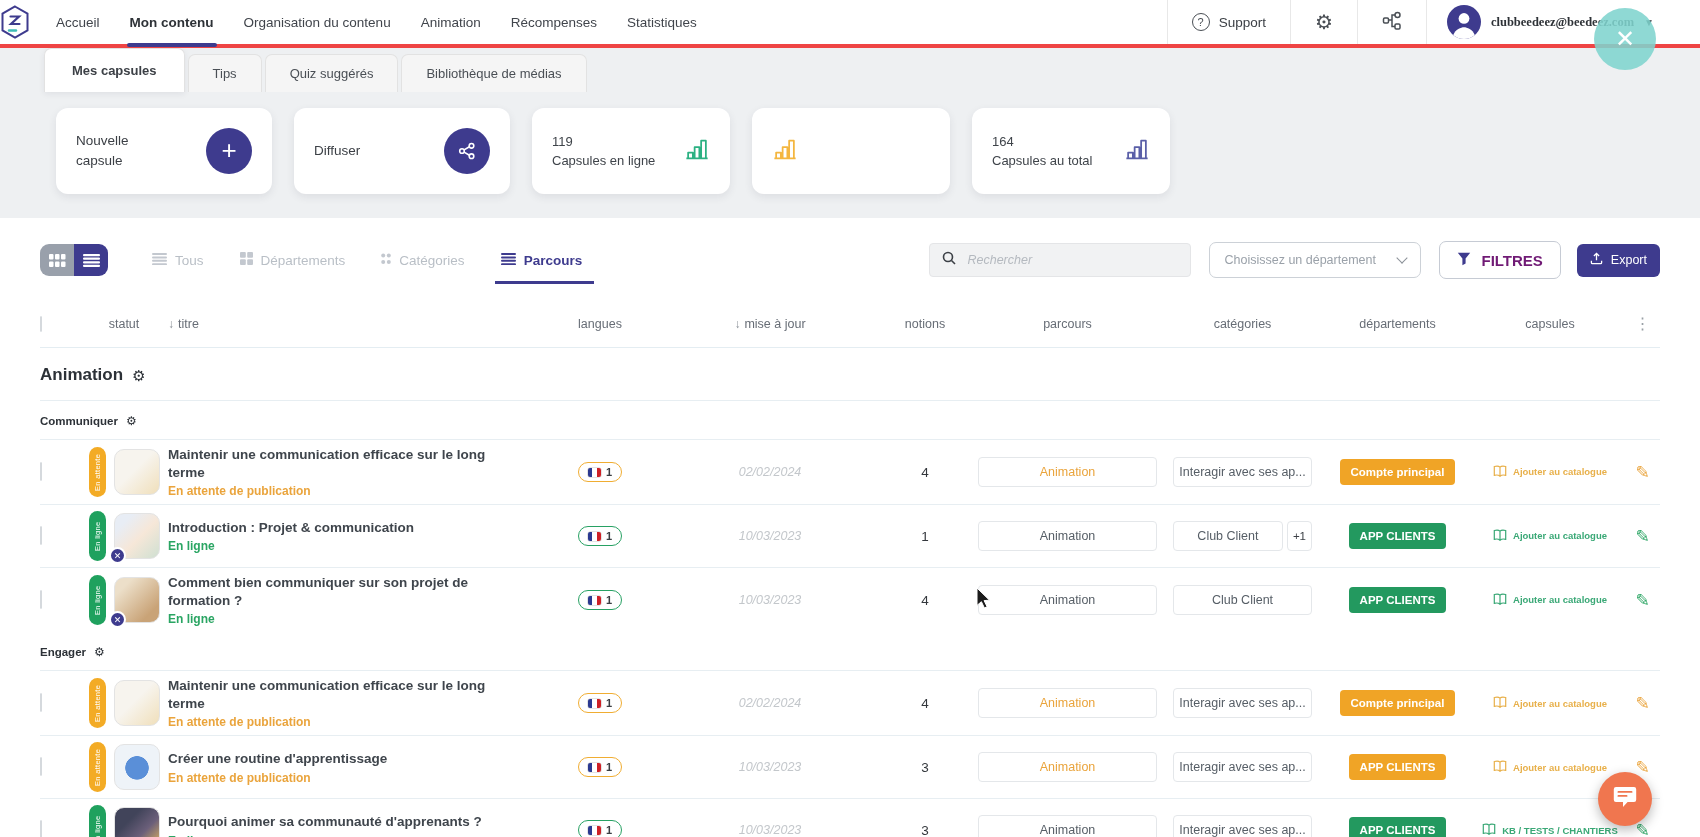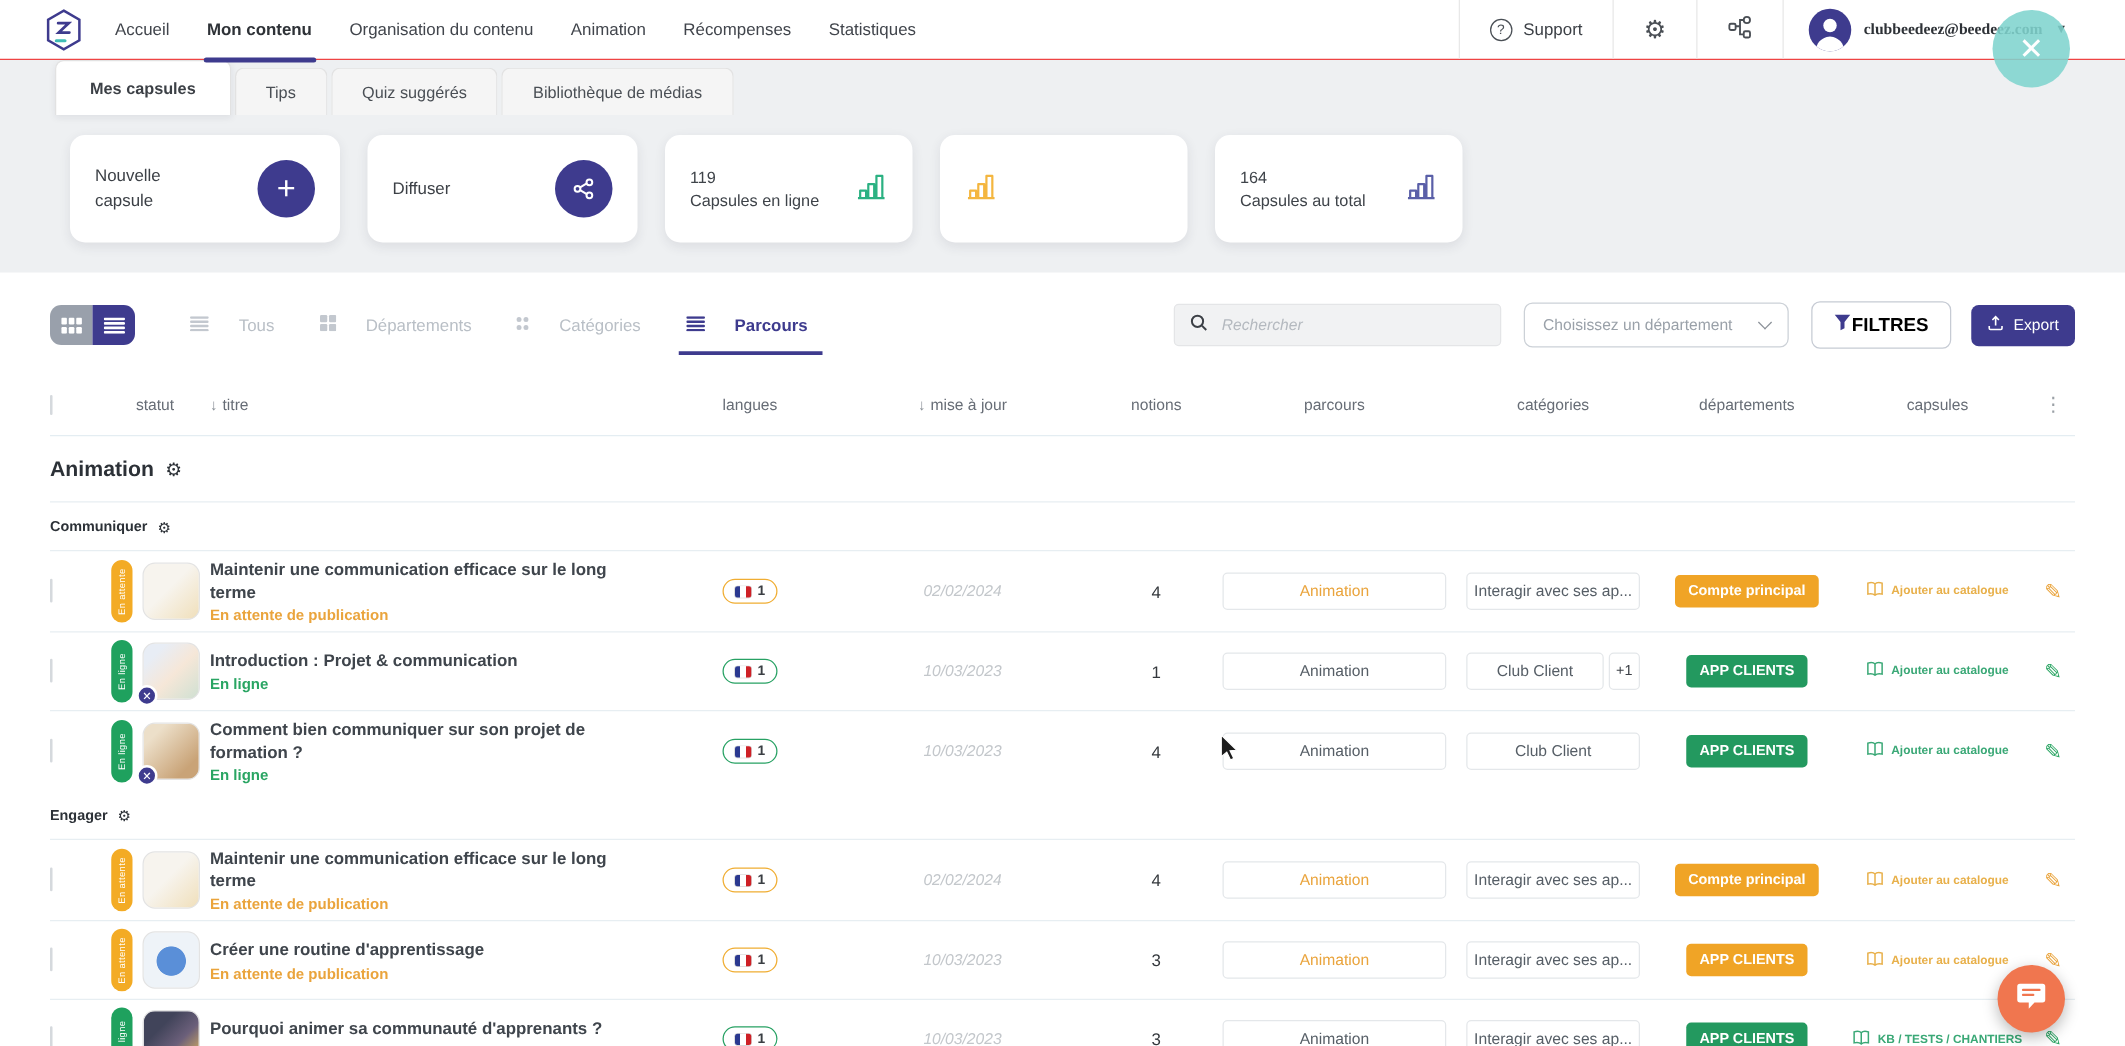--- a/index.html
+++ b/index.html
@@ -2,22 +2,22 @@
 <html><head>
 <meta charset="utf-8">
 <style>
   * { box-sizing: border-box; }
   html,body { margin:0; padding:0; }
   body {
     width:1700px; height:837px; overflow:hidden; position:relative;
     font-family:"Liberation Sans", sans-serif; background:#fff; color:#3c4046;
   }
   
-  .navbar { height:48px; background:#fff; border-bottom:1px solid #ef4444;
-    display:flex; align-items:stretch; padding-left:36px; position:relative; z-index:10; }
+  .navbar { height:48px; background:#fff; border-bottom:4px solid #ef4444;
+    display:flex; align-items:stretch; position:relative; z-index:10; }
   .logo { display:flex; align-items:center; margin-right:26px; }
   .nav-items { display:flex; align-items:stretch; }
   .nav-item { display:flex; align-items:center; margin-right:30px; font-size:13.5px;
     color:#41454c; cursor:pointer; position:relative; white-space:nowrap; }
   .nav-item.active { font-weight:700; color:#2e3237; }
   .nav-item.active::after { content:""; position:absolute; left:-3px; right:-3px; bottom:-3px;
     height:4px; background:#3e3b8e; border-radius:3px; }
   .nav-right { margin-left:auto; display:flex; align-items:stretch; }
   .nav-divider { width:1px; background:#e8e8e8; }
   .nav-chip { display:flex; align-items:center; gap:9px; padding:0 24px; font-size:13.5px; color:#3c4046; cursor:pointer; }
@@ -46,38 +46,38 @@
     display:flex; align-items:center; justify-content:center; color:#fff; }
   .plus-glyph { font-size:26px; font-weight:400; line-height:1; margin-top:-2px; }
   .stat-text { font-size:13px; color:#3f444a; line-height:1.5; width:104px; }
   
   main { padding:0 40px; }
   .toolbar { display:flex; align-items:center; margin-top:22px; height:40px; }
   .view-toggle { width:68px; height:32px; border-radius:9px; overflow:hidden; display:flex; margin-right:44px; cursor:pointer; flex:none; }
   .vt-half { flex:1; display:flex; align-items:center; justify-content:center; }
   .vt-grid { background:#99a0ab; }
   .vt-list { background:#3e3b8e; }
-  .filter-tab { display:flex; align-items:center; gap:24px; margin-right:36px; font-size:13.5px;
+  .filter-tab { display:flex; align-items:center; gap:8px; margin-right:36px; font-size:13.5px;
     color:#b9bfc6; cursor:pointer; position:relative; height:40px; white-space:nowrap; }
   .filter-tab.active { color:#3e3b8e; font-weight:700; }
   .filter-tab.active::after { content:""; position:absolute; left:-6px; right:-12px; bottom:-4px;
     height:3px; background:#3e3b8e; }
   .search-box { margin-left:auto; width:262px; height:34px; background:#f1f2f3; border:1px solid #e4e5e7;
     border-radius:4px; display:flex; align-items:center; gap:9px; padding:0 12px; flex:none; }
   .search-box input { border:none; background:transparent; outline:none; width:100%;
     font-family:"Liberation Sans",sans-serif; font-style:italic; font-size:12.5px; color:#596069; }
   .search-box input::placeholder { color:#b4b9bf; }
   .dept-select { width:212px; height:36px; border:1px solid #ccd1d7; border-radius:7px; background:#fff;
     display:flex; align-items:center; justify-content:space-between; padding:0 14px; margin-left:18px;
     font-size:12.5px; color:#9aa1a9; cursor:pointer; flex:none; }
   .chev { width:8px; height:8px; border-right:1.5px solid #8b9198; border-bottom:1.5px solid #8b9198;
     transform:rotate(45deg); margin-top:-4px; }
   .filtres-btn { height:38px; border:1px solid #c6cbd4; background:#fff; border-radius:7px;
-    display:flex; align-items:center; padding:0 17px; margin-left:18px;
-    color:#000000; font-weight:700; font-size:15px; cursor:pointer; flex:none; }
+    display:flex; align-items:center; gap:10px; padding:0 17px; margin-left:18px;
+    color:#701a75; font-weight:700; font-size:15px; cursor:pointer; flex:none; }
   .export-btn { height:33px; background:#3e3b8e; border:none; border-radius:6px; color:#fff;
     display:flex; align-items:center; gap:8px; padding:0 13px; margin-left:16px; font-size:12.5px;
     font-family:"Liberation Sans",sans-serif; cursor:pointer; flex:none; }
   
   .grid-row { display:grid; align-items:center;
     grid-template-columns:40px 34px 54px 372px 120px 220px 90px 195px 155px 155px 150px 35px; }
   .thead { margin-top:26px; padding:8px 0 14px; border-bottom:1px solid #e4edf2;
     font-size:12.5px; color:#676d76; }
   .th { display:flex; align-items:center; gap:4px; justify-content:center; }
   .th.left { justify-content:flex-start; }

